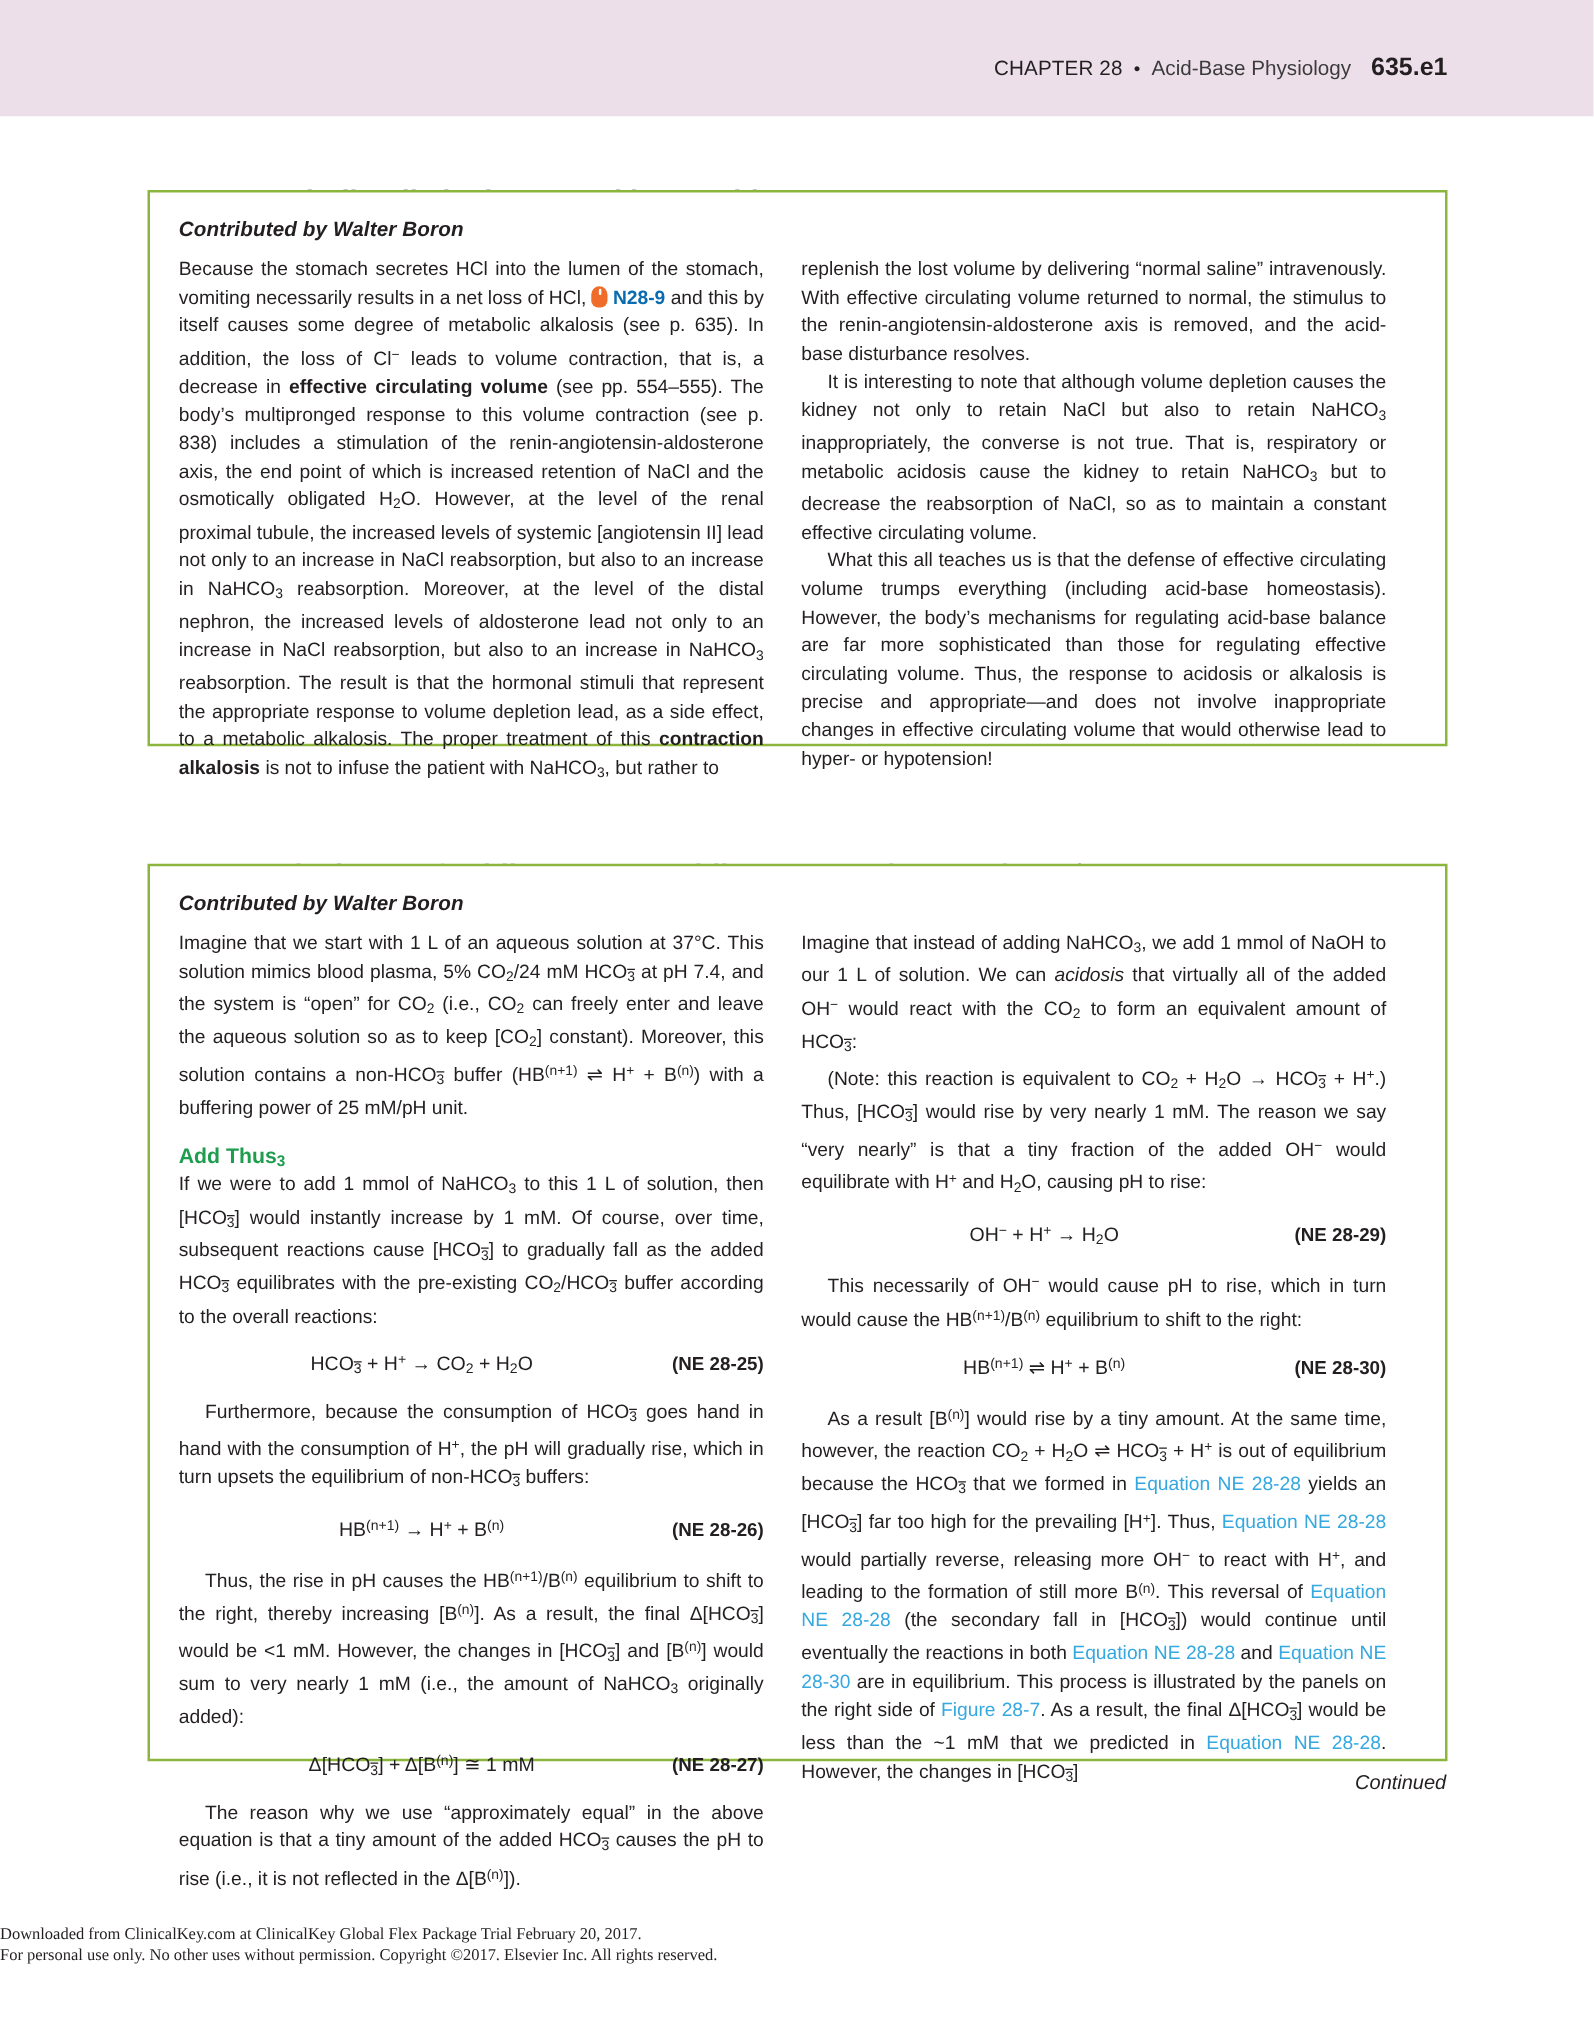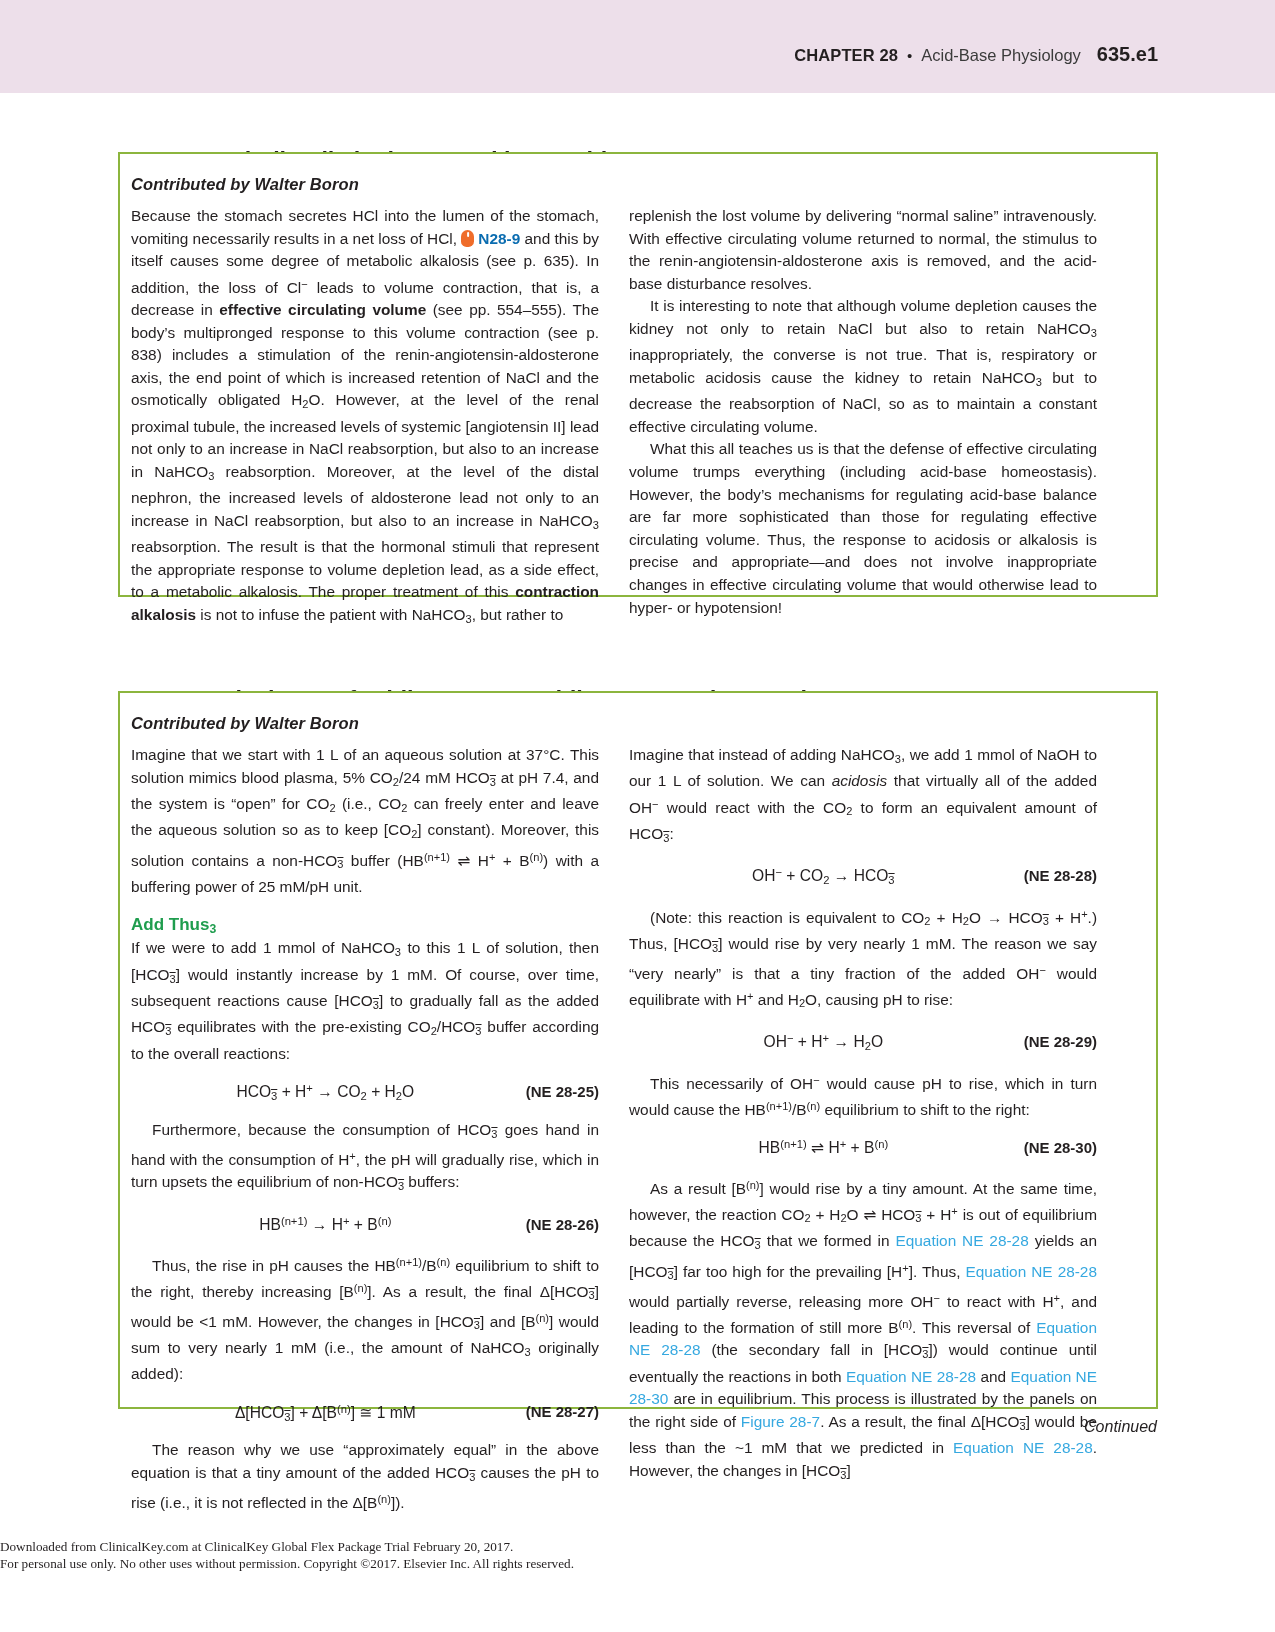--- a/index.html
+++ b/index.html
@@ -28,21 +28,21 @@
   }
   .runhead-inner {
     position: absolute;
     right: 117px;
     top: 43px;
     display: flex;
     align-items: baseline;
     white-space: nowrap;
   }
   .rh-chapter {
-    font-weight: bold;
+    font-weight: normal;
     font-size: 16.5px;
     letter-spacing: 0.1px;
     color: #231f20;
   }
   .rh-dot {
     margin: 0 9px;
     font-size: 15px;
     color: #231f20;
   }
   .rh-title {
@@ -71,21 +71,21 @@
 
   
   .box {
     position: absolute;
     left: 118px;
     border: 2px solid #8cb53d;
     background: #ffffff;
     box-sizing: border-box;
   }
   .box-pad {
-    padding: 21px 23px 16px 11px;
+    padding: 21px 23px 16px 23px;
   }
   .contrib {
     font-style: italic;
     font-weight: bold;
     font-size: 16.5px;
     color: #231f20;
     margin: 0 0 11px 0;
     letter-spacing: 0.1px;
   }
   .cols {
@@ -259,24 +259,20 @@
           </div>
 
           <p class="body indent"><span>The reason why we use “approximately equal” in the above equation is that a tiny amount of the added HCO</span><sub class="ovl">3</sub><span> causes the pH to rise (i.e., it is not reflected in the Δ[B</span><sup>(n)</sup><span>]).</span></p>
         </div>
 
         <div class="col">
 
 
           <p class="body"><span>Imagine that instead of adding NaHCO</span><sub>3</sub><span>, we add 1 mmol of NaOH to our 1 L of solution. We can </span><i class="ital">acidosis</i><span> that virtually all of the added OH</span><sup>−</sup><span> would react with the CO</span><sub>2</sub><span> to form an equivalent amount of HCO</span><sub class="ovl">3</sub><span>:</span></p>
 
-          <div class="eqrow">
-            <span class="eqbody">OH<sup>−</sup> + CO<sub>2</sub> → HCO<sub class="ovl">3</sub></span>
-            <span class="eqnum">(NE 28-28)</span>
-          </div>
 
           <p class="body indent"><span>(Note: this reaction is equivalent to CO</span><sub>2</sub><span> + H</span><sub>2</sub><span>O → HCO</span><sub class="ovl">3</sub><span> + H</span><sup>+</sup><span>.) Thus, [HCO</span><sub class="ovl">3</sub><span>] would rise by very nearly 1 mM. The reason we say “very nearly” is that a tiny fraction of the added OH</span><sup>−</sup><span> would equilibrate with H</span><sup>+</sup><span> and H</span><sub>2</sub><span>O, causing pH to rise:</span></p>
 
           <div class="eqrow">
             <span class="eqbody">OH<sup>−</sup> + H<sup>+</sup> → H<sub>2</sub>O</span>
             <span class="eqnum">(NE 28-29)</span>
           </div>
 
           <p class="body indent"><span>This necessarily of OH</span><sup>−</sup><span> would cause pH to rise, which in turn would cause the HB</span><sup>(n+1)</sup><span>/B</span><sup>(n)</sup><span> equilibrium to shift to the right:</span></p>
 

